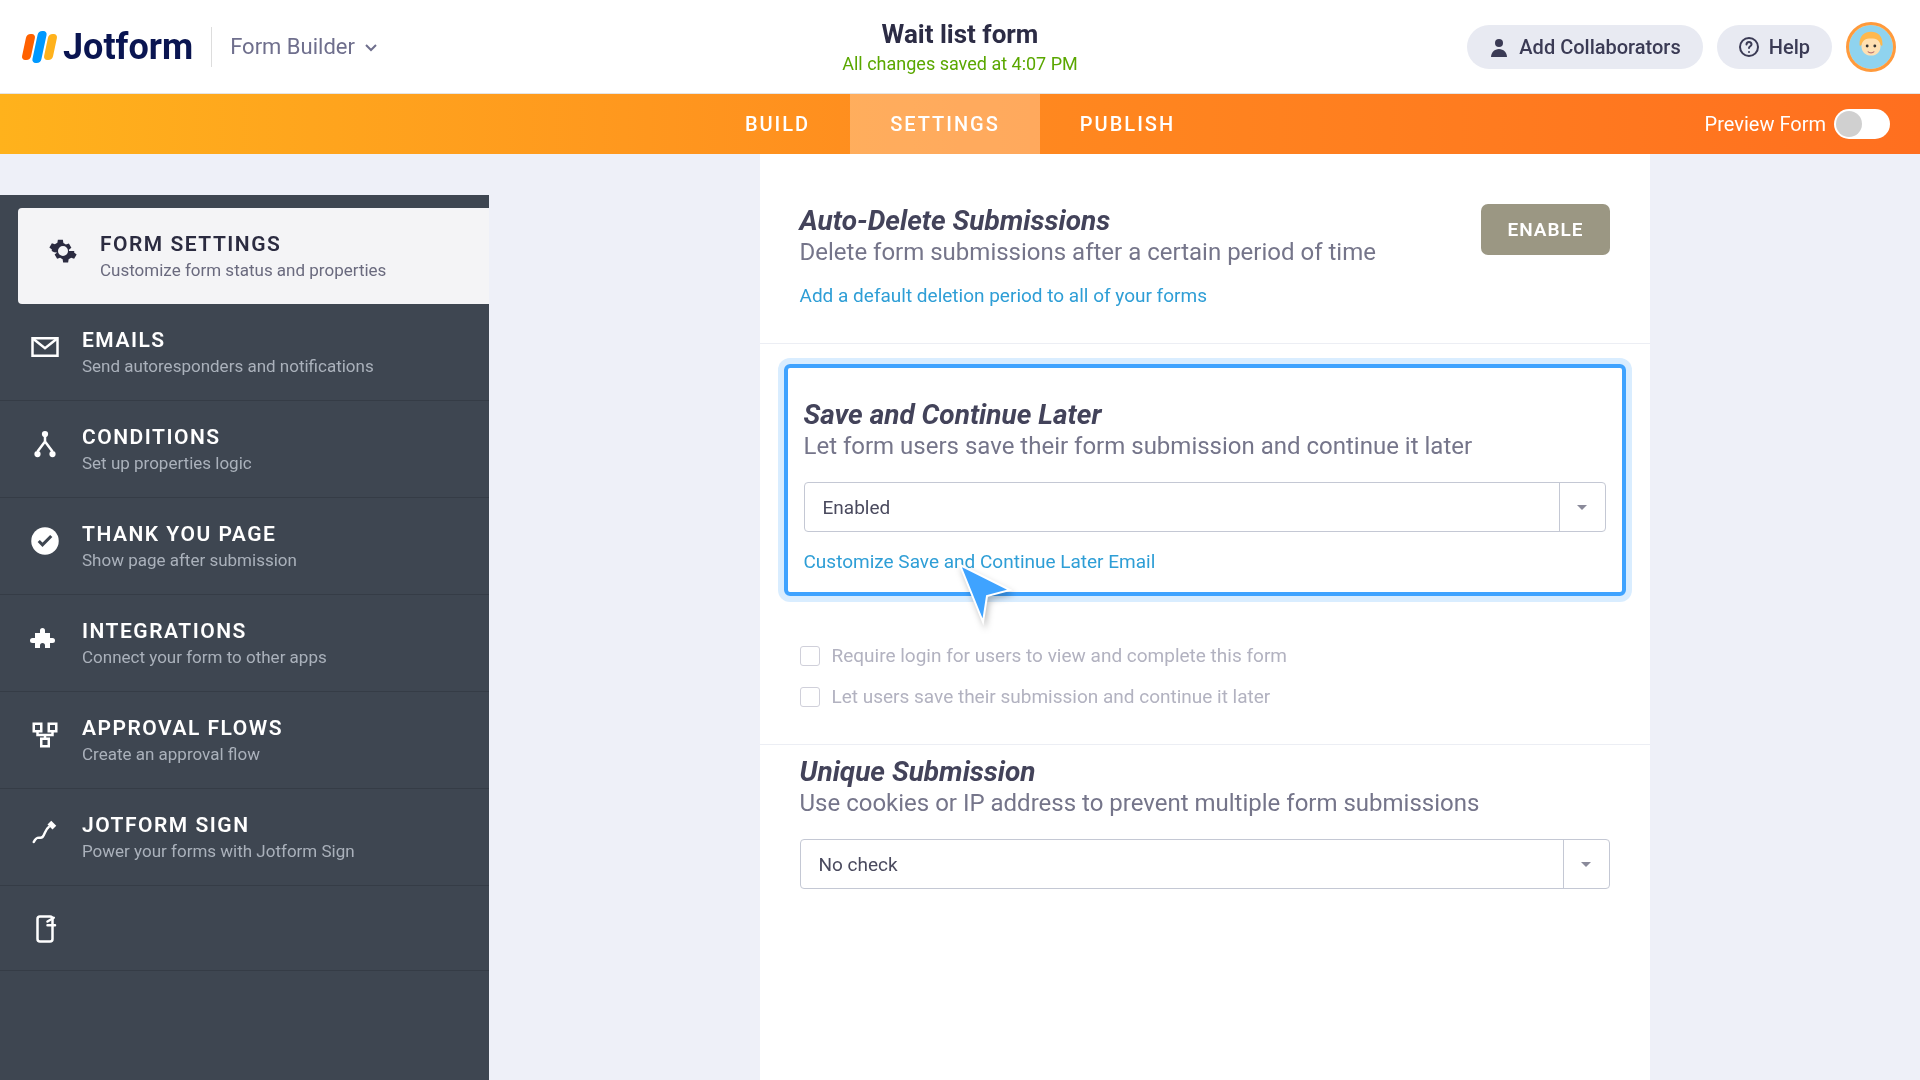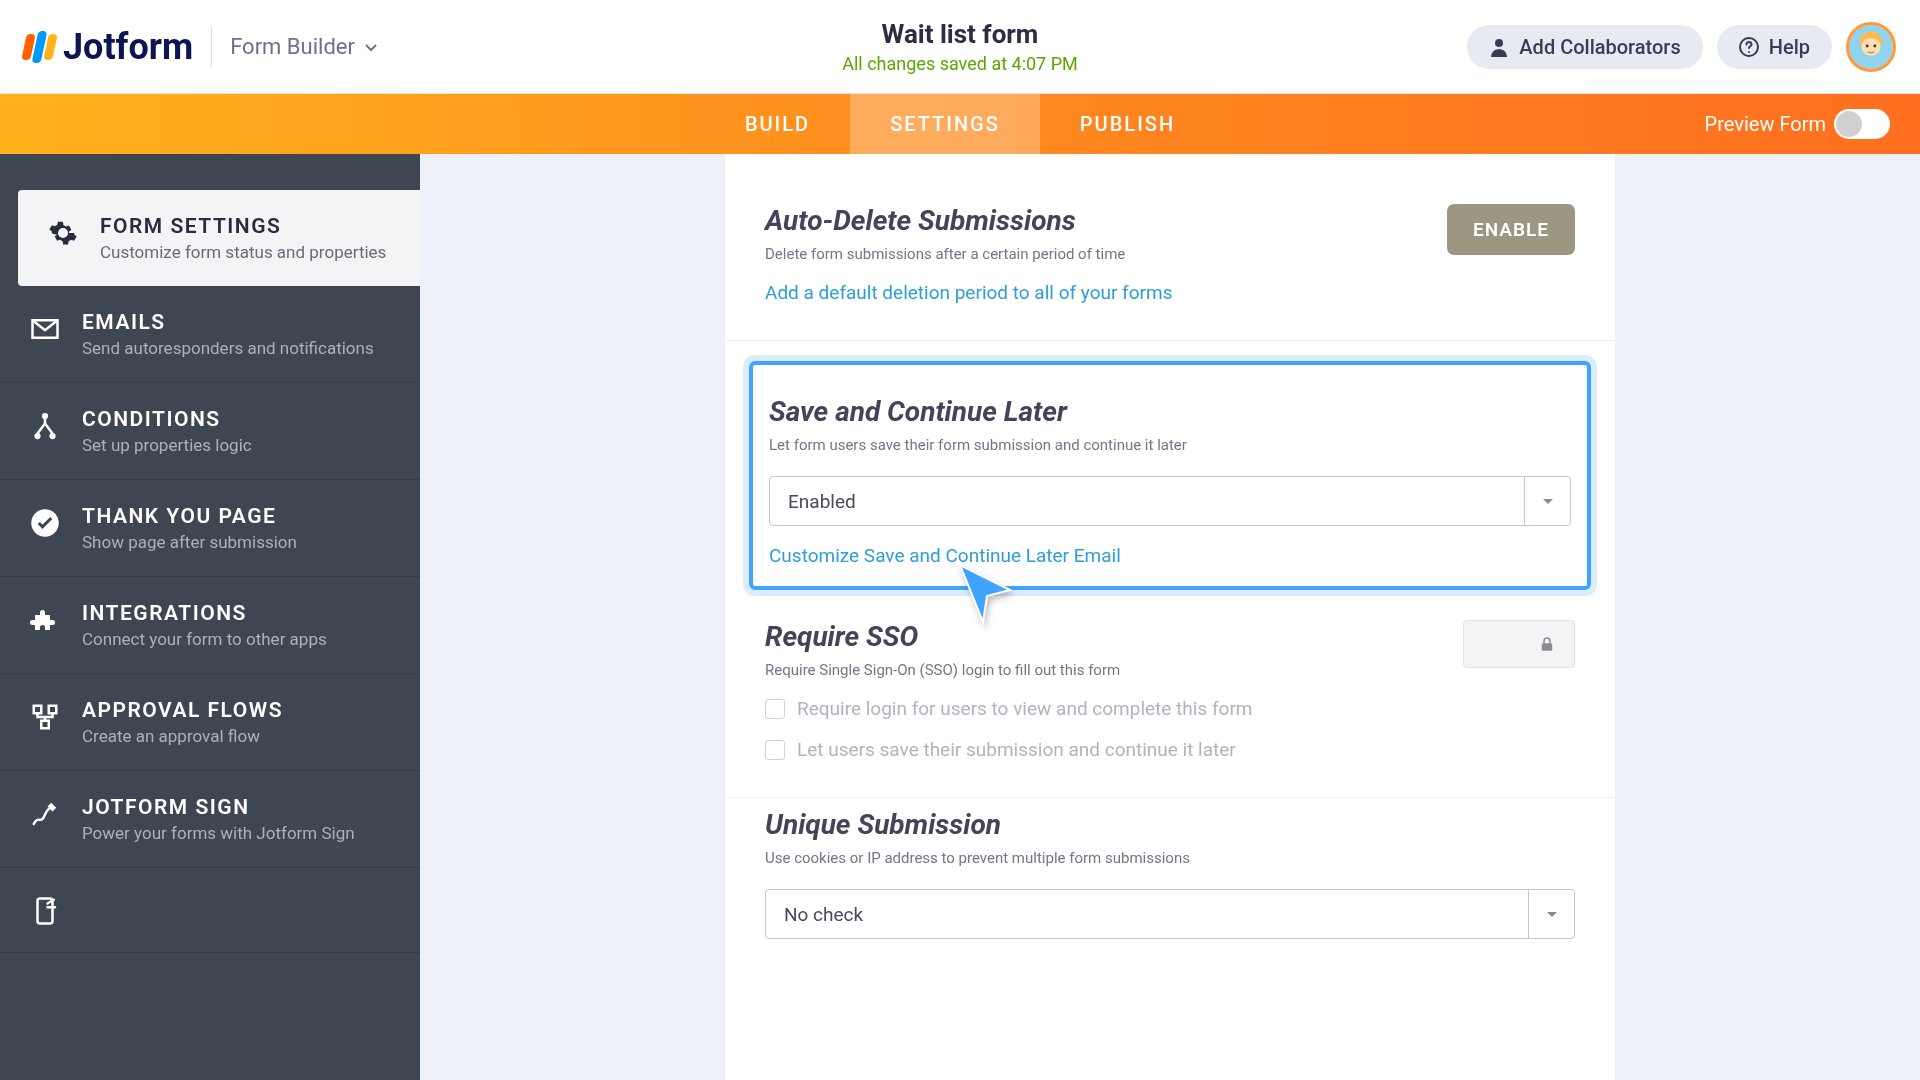--- a/index.html
+++ b/index.html
@@ -28,36 +28,36 @@
 
 .tabbar { height:60px; background: linear-gradient(90deg, #ffb21c 0%, #ff8a1f 50%, #ff6f1f 100%); display:flex; align-items:stretch; justify-content:center; position:relative; }
 .tab { color:#fff; font-size:20px; font-weight:500; letter-spacing:2px; padding:0 40px; display:flex; align-items:center; cursor:pointer; }
 .tab.active { background: rgba(255,255,255,0.28); }
 .preview-wrap { position:absolute; right:30px; top:0; bottom:0; display:flex; align-items:center; gap:8px; color:#fff; font-size:20px; }
 .toggle { width:56px; height:30px; background:#fff; border-radius:20px; position:relative; cursor:pointer; }
 .toggle::after { content:''; position:absolute; width:26px; height:26px; background:#d0d0d0; border-radius:50%; top:2px; left:2px; }
 
 
 .body-row { display:flex; height: calc(1080px - 94px - 60px); }
-.sidebar { width:420px; background:#3e4651; display:flex; flex-direction:column; padding-top:36px; }
+.sidebar { width:489px; background:#3e4651; display:flex; flex-direction:column; padding-top:13px;margin-top:41px; }
 .side-item { display:flex; align-items:flex-start; gap:20px; padding:24px 28px; color:#fff; cursor:pointer; border-bottom:1px solid #353c46; }
 .side-item.active { background:#f4f4f6; color:#2b2b40; margin-left:18px; border-radius:4px 0 0 4px; border-bottom:none;}
 .side-icon { width:34px; height:34px; flex-shrink:0; display:flex; align-items:center; justify-content:center; margin-top:2px;}
 .side-item .side-title { font-size:21px; font-weight:600; letter-spacing:1.5px; }
 .side-item .side-desc { font-size:17px; color:#aab1bb; margin-top:4px; font-weight:400; letter-spacing:0;}
 .side-item.active .side-desc { color:#6a6a7e; }
 
 
 .main { flex:1; display:flex; justify-content:center; overflow-y:auto; }
 .panel { width:890px; background:#fff; padding:40px 0 60px; }
 .setting { padding:10px 40px 36px; border-bottom:1px solid #eceef4; position:relative; }
 .setting:last-child { border-bottom:none; }
 .setting-head { display:flex; align-items:flex-start; justify-content:space-between; gap:20px; }
 .setting-title { font-size:28px; font-weight:700; color:#43435a;font-style:italic; }
-.setting-desc { font-size:15px; color:#75758a; margin-top:8px; }
+.setting-desc { font-size:24px; color:#75758a; margin-top:1px; }
 .setting-link { color:#2e9ed6; font-size:19px; margin-top:18px; display:inline-block; cursor:pointer; }
 .enable-btn { background:#9b9783; color:#fff; font-size:19px; font-weight:600; letter-spacing:1px; padding:14px 26px; border-radius:7px; cursor:pointer; }
 .lock-btn { width:112px; height:48px; background:#f4f4f6; border:1px solid #e2e2e8; border-radius:4px; display:flex; align-items:center; justify-content:flex-end; padding-right:18px; color:#8a8a9a;}
 .select-box { margin-top:22px; border:1px solid #c4c8d4; border-radius:4px; height:50px; display:flex; align-items:center; padding:0 18px; font-size:19px; color:#4a4a5e; cursor:pointer; position:relative; }
 .select-arrow { position:absolute; right:0; top:0; bottom:0; width:46px; border-left:1px solid #c4c8d4; display:flex; align-items:center; justify-content:center; }
 .checkbox-row { display:flex; align-items:center; gap:12px; margin-top:18px; color:#b2b2c0; font-size:19px; }
 .checkbox-row .cb { width:20px; height:20px; border:1px solid #d0d0da; border-radius:3px; }
 
 .highlight-box { border:4px solid #3fa3ff; border-radius:6px; box-shadow: 0 0 0 6px rgba(63,163,255,0.2); margin:20px 24px; padding:30px 16px 19px; }
 .highlight-box .setting-title { color:#43435a; }
@@ -266,34 +266,20 @@
           <div class="select-arrow">
             <svg width="14" height="14" viewBox="0 0 14 14">
                 <path d="M2 5l5 5 5-5z" fill="#8a8a9a"></path>
               </svg>
           </div>
         </div>
         <a class="setting-link">Customize Save and Continue Later Email</a>
       </div>
 
       <div class="setting">
-        <div class="setting-head">
-          <div>
-            <div class="setting-title">Require SSO</div>
-            <div class="setting-desc">Require Single Sign-On (SSO) login to fill out this form</div>
-          </div>
-          <div class="lock-btn">
-            <span>
-              <svg width="18" height="18" viewBox="0 0 24 24" fill="#8a8a9a">
-                  <rect x="5" y="11" width="14" height="10" rx="2"></rect>
-                  <path d="M8 11V8a4 4 0 118 0v3" fill="none" stroke="#8a8a9a" stroke-width="2"></path>
-                </svg>
-            </span>
-          </div>
-        </div>
         <div class="checkbox-row">
           <div class="cb"></div>
           <span>Require login for users to view and complete this form</span>
         </div>
         <div class="checkbox-row">
           <div class="cb"></div>
           <span>Let users save their submission and continue it later</span>
         </div>
       </div>
 

